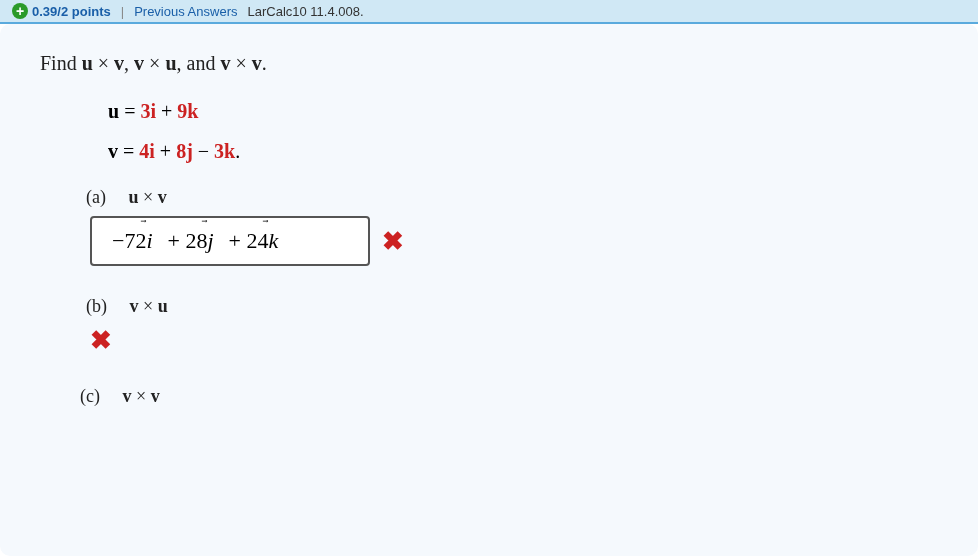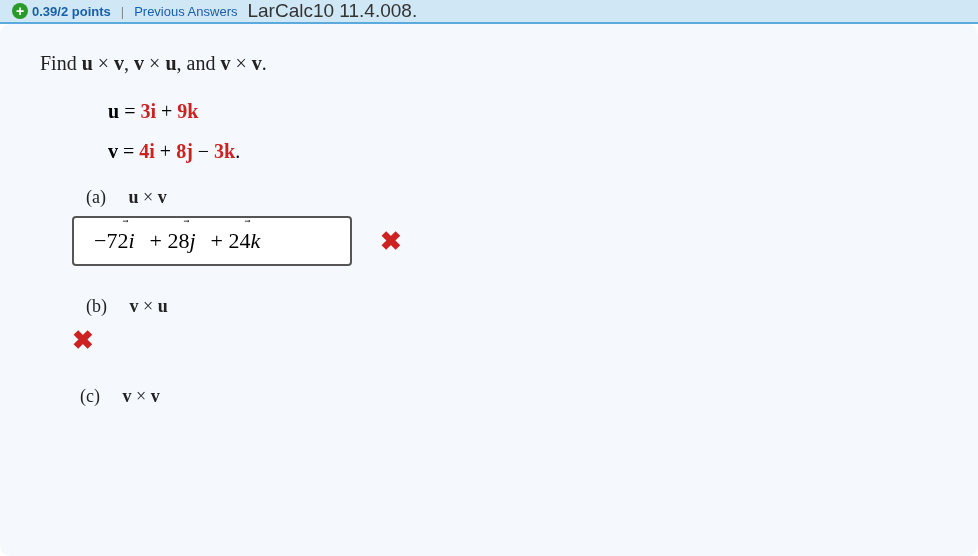--- a/index.html
+++ b/index.html
@@ -59,21 +59,21 @@
     .prev-answers-link {
       color: #1a5fa8;
       font-family: Arial, sans-serif;
       font-size: 13px;
       cursor: pointer;
     }
 
     .problem-ref {
       color: #333;
       font-family: Arial, sans-serif;
-      font-size: 19px;
+      font-size: 13px;
     }
 
     .main-content {
       background: #f5f9fd;
       padding: 28px 40px;
       min-height: 532px;
       border-radius: 10px;
     }
 
     .problem-statement {
@@ -92,22 +92,22 @@
     .part-label {
       font-size: 18px;
       color: #222;
       margin-bottom: 8px;
       margin-left: 46px;
     }
 
     .answer-row {
       display: flex;
       align-items: center;
-      gap: 28px;
-      margin-left: 32px;
+      gap: 12px;
+      margin-left: 50px;
       margin-bottom: 30px;
     }
 
     .answer-box {
       border: 2px solid #555;
       border-radius: 4px;
       padding: 10px 20px;
       font-size: 22px;
       background: #fff;
       min-width: 280px;

